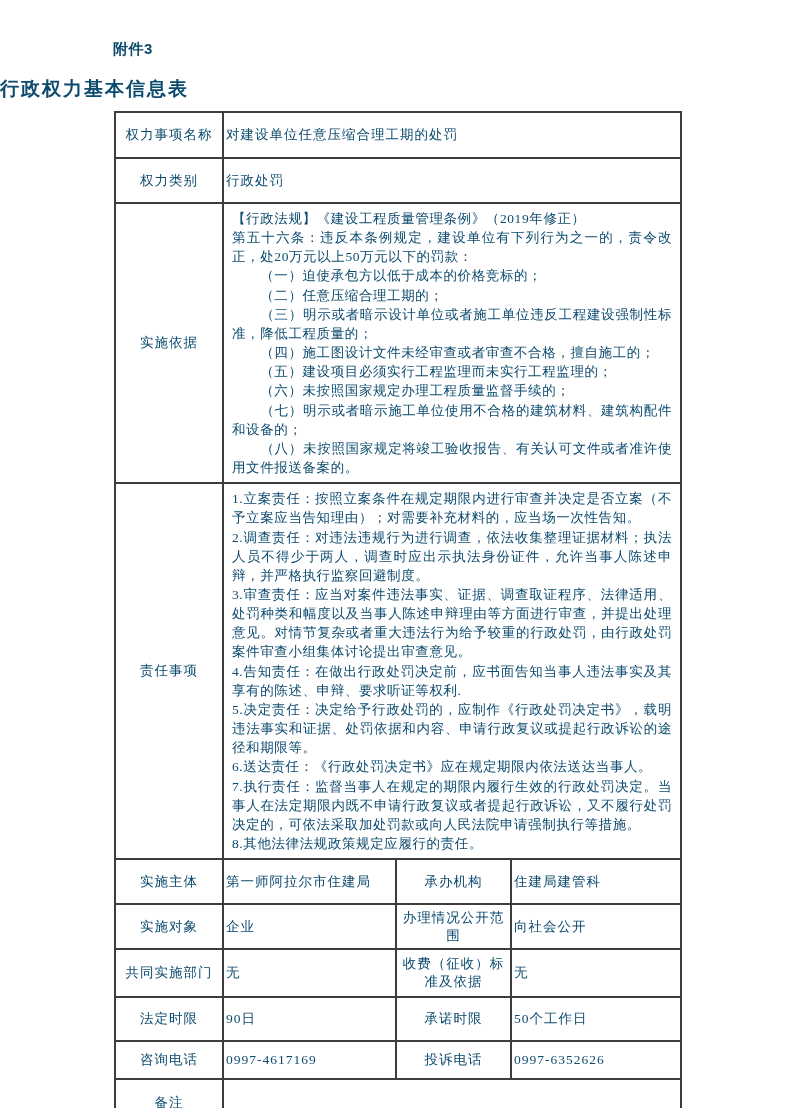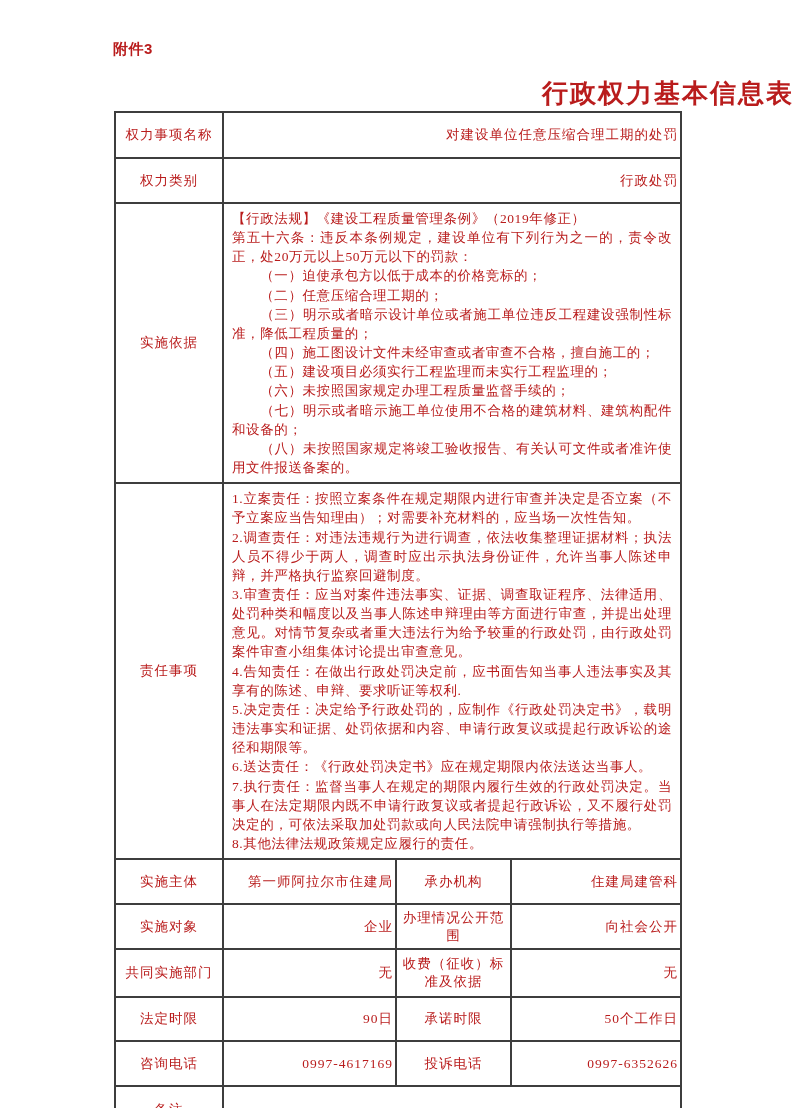--- a/index.html
+++ b/index.html
@@ -2,39 +2,39 @@
 <html><head>
 <meta charset="utf-8">
 <style>
   html, body { margin: 0; padding: 0; background: #ffffff; }
   .page {
     position: relative;
     width: 794px;
     height: 1108px;
     background: #ffffff;
     font-family: "Liberation Serif", "DejaVu Serif", serif;
-    color: #b91c1c;
+    color: #0c4a6e;
     overflow: hidden;
   }
   .attachment {
     position: absolute;
     left: 113px;
     top: 40px;
     font-family: "Liberation Sans", "DejaVu Sans", sans-serif;
     font-weight: bold;
     font-size: 15px;
     letter-spacing: 0.5px;
   }
   .doc-title {
     position: absolute;
     top: 76px;
     left: 0;
     width: 100%;
-    text-align: right;
-    font-size: 26px;
+    text-align: left;
+    font-size: 19px;
     font-weight: bold;
     letter-spacing: 2px;
   }
   table.info-table {
     position: absolute;
     left: 114px;
     top: 111px;
     width: 566px;
     border-collapse: collapse;
     table-layout: fixed;
@@ -44,21 +44,21 @@
     font-size: 13.5px;
     vertical-align: middle;
     overflow: hidden;
   }
   .cell-label {
     text-align: center;
     letter-spacing: 1px;
     padding: 2px;
   }
   .cell-center {
-    text-align: right;
+    text-align: left;
     letter-spacing: 1px;
     padding: 2px;
   }
   .cell-text {
     padding: 5px 8px;
     text-align: justify;
     white-space: pre-wrap;
     line-height: 1.42;
     letter-spacing: 0.6px;
     vertical-align: middle;
@@ -130,21 +130,21 @@
         <td class="cell-center">无</td>
         <td class="cell-label">收费（征收）标准及依据</td>
         <td class="cell-center">无</td>
       </tr>
       <tr style="height:44px;padding-left:37px;">
         <td class="cell-label">法定时限</td>
         <td class="cell-center">90日</td>
         <td class="cell-label">承诺时限</td>
         <td class="cell-center">50个工作日</td>
       </tr>
-      <tr style="height:45px;margin-left:44px;">
+      <tr style="height:38px;margin-left:44px;">
         <td class="cell-label">咨询电话</td>
         <td class="cell-center">0997-4617169</td>
         <td class="cell-label">投诉电话</td>
         <td class="cell-center">0997-6352626</td>
       </tr>
       <tr style="height:48px;">
         <td class="cell-label">备注</td>
         <td class="cell-center" colspan="3"></td>
       </tr>
     </tbody>

